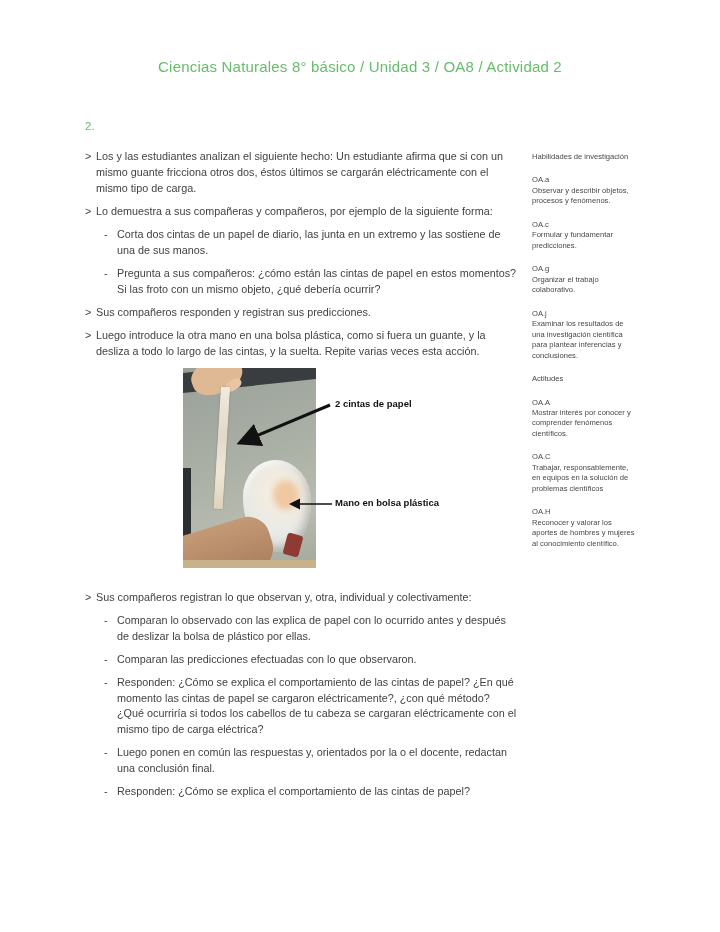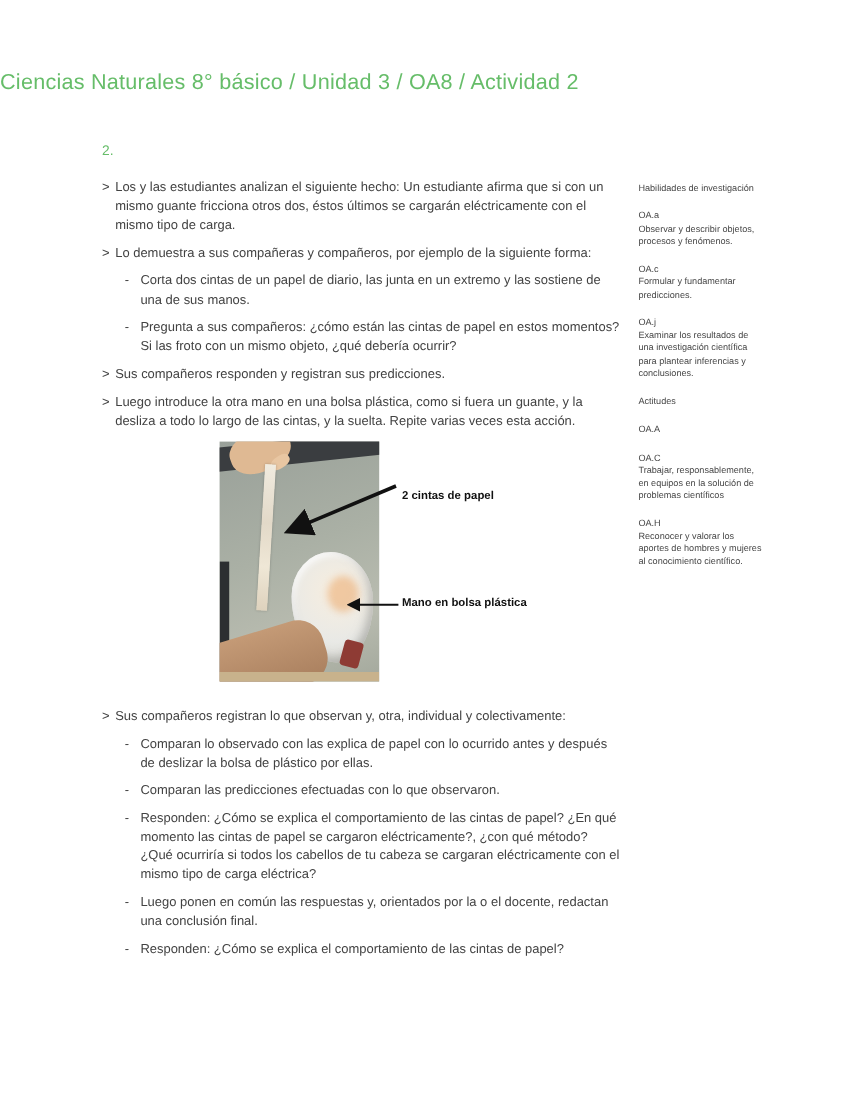--- a/index.html
+++ b/index.html
@@ -7,22 +7,22 @@
     --text:#424242;
     --ink:#111111;
   }
   html,body{margin:0;padding:0;}
   body{
     width:720px;height:932px;background:#ffffff;position:relative;
     font-family:"Liberation Sans", sans-serif;color:var(--text);
     overflow:hidden;
   }
   .title{
-    position:absolute;top:58px;left:0;width:100%;
-    color:var(--green);font-size:18px;letter-spacing:.2px;
+    position:absolute;top:58px;left:0;width:100%;text-align:center;
+    color:var(--green);font-size:15px;letter-spacing:.2px;
   }
   .main{position:absolute;left:85px;top:120px;width:434px;}
   .heading{display:flex;color:var(--green);font-size:11.5px;margin-bottom:17px;}
   .heading .h-num{width:18px;flex:none;}
   .list{width:100%;}
   .item{display:flex;font-size:10.8px;line-height:1.48;margin-bottom:7px;}
   .item .marker{width:11px;flex:none;}
   .item .text{flex:1;}
   .item.sub{padding-left:19px;}
   .item.sub .marker{width:13px;}
@@ -48,21 +48,21 @@
     box-shadow:inset -3px -4px 8px rgba(140,140,135,.55), inset 2px 3px 5px rgba(255,255,255,.9);}
   .bag-glint{position:absolute;left:30px;top:20px;width:26px;height:30px;background:rgba(235,170,110,.55);
     border-radius:50%;filter:blur(3px);}
   .arm{position:absolute;left:-18px;top:158px;width:108px;height:54px;
     background:linear-gradient(180deg,#c49a76,#a97f5e);border-radius:22px;transform:rotate(-17deg);}
   .red-item{position:absolute;left:102px;top:166px;width:16px;height:22px;background:#8e3b34;
     border-radius:3px;transform:rotate(15deg);}
   .table-edge{position:absolute;left:0;bottom:0;width:100%;height:8px;background:#c8b28c;}
   .fig-arrows{position:absolute;left:95px;top:0;width:345px;height:210px;}
   .fig-label{position:absolute;font-size:9.5px;font-weight:600;color:var(--ink);white-space:nowrap;}
-  .label-tapes{left:250px;top:40px;}
+  .label-tapes{left:250px;top:30px;}
   .label-bag{left:250px;top:129px;}
   
   .sidebar{position:absolute;left:532px;top:152px;width:106px;
     font-size:7.6px;line-height:1.38;color:#474747;}
   .sb-title{margin-bottom:3px;}
   .sb-code{margin-top:13px;}
   .sb-section.actitudes{margin-top:13px;}
 </style>
 </head>
 <body>
@@ -166,28 +166,33 @@
     <div class="sb-title">Habilidades de investigación</div>
     <div class="sb-entry">
       <div class="sb-code">OA.a</div>
       <div class="sb-text">Observar y describir objetos, procesos y fenómenos.</div>
     </div>
     <div class="sb-entry">
       <div class="sb-code">OA.c</div>
       <div class="sb-text">Formular y fundamentar predicciones.</div>
     </div>
     <div class="sb-entry">
+      <div class="sb-code">OA.g</div>
+      <div class="sb-text">Organizar el trabajo colaborativo.</div>
+    </div>
+    <div class="sb-entry">
       <div class="sb-code">OA.j</div>
       <div class="sb-text">Examinar los resultados de una investigación científica para plantear inferencias y conclusiones.</div>
     </div>
   </div>
   <div class="sb-section actitudes">
     <div class="sb-title">Actitudes</div>
     <div class="sb-entry">
       <div class="sb-code">OA.A</div>
+      <div class="sb-text">Mostrar interés por conocer y comprender fenómenos científicos.</div>
     </div>
     <div class="sb-entry">
       <div class="sb-code">OA.C</div>
       <div class="sb-text">Trabajar, responsablemente, en equipos en la solución de problemas científicos</div>
     </div>
     <div class="sb-entry">
       <div class="sb-code">OA.H</div>
       <div class="sb-text">Reconocer y valorar los aportes de hombres y mujeres al conocimiento científico.</div>
     </div>
   </div>

